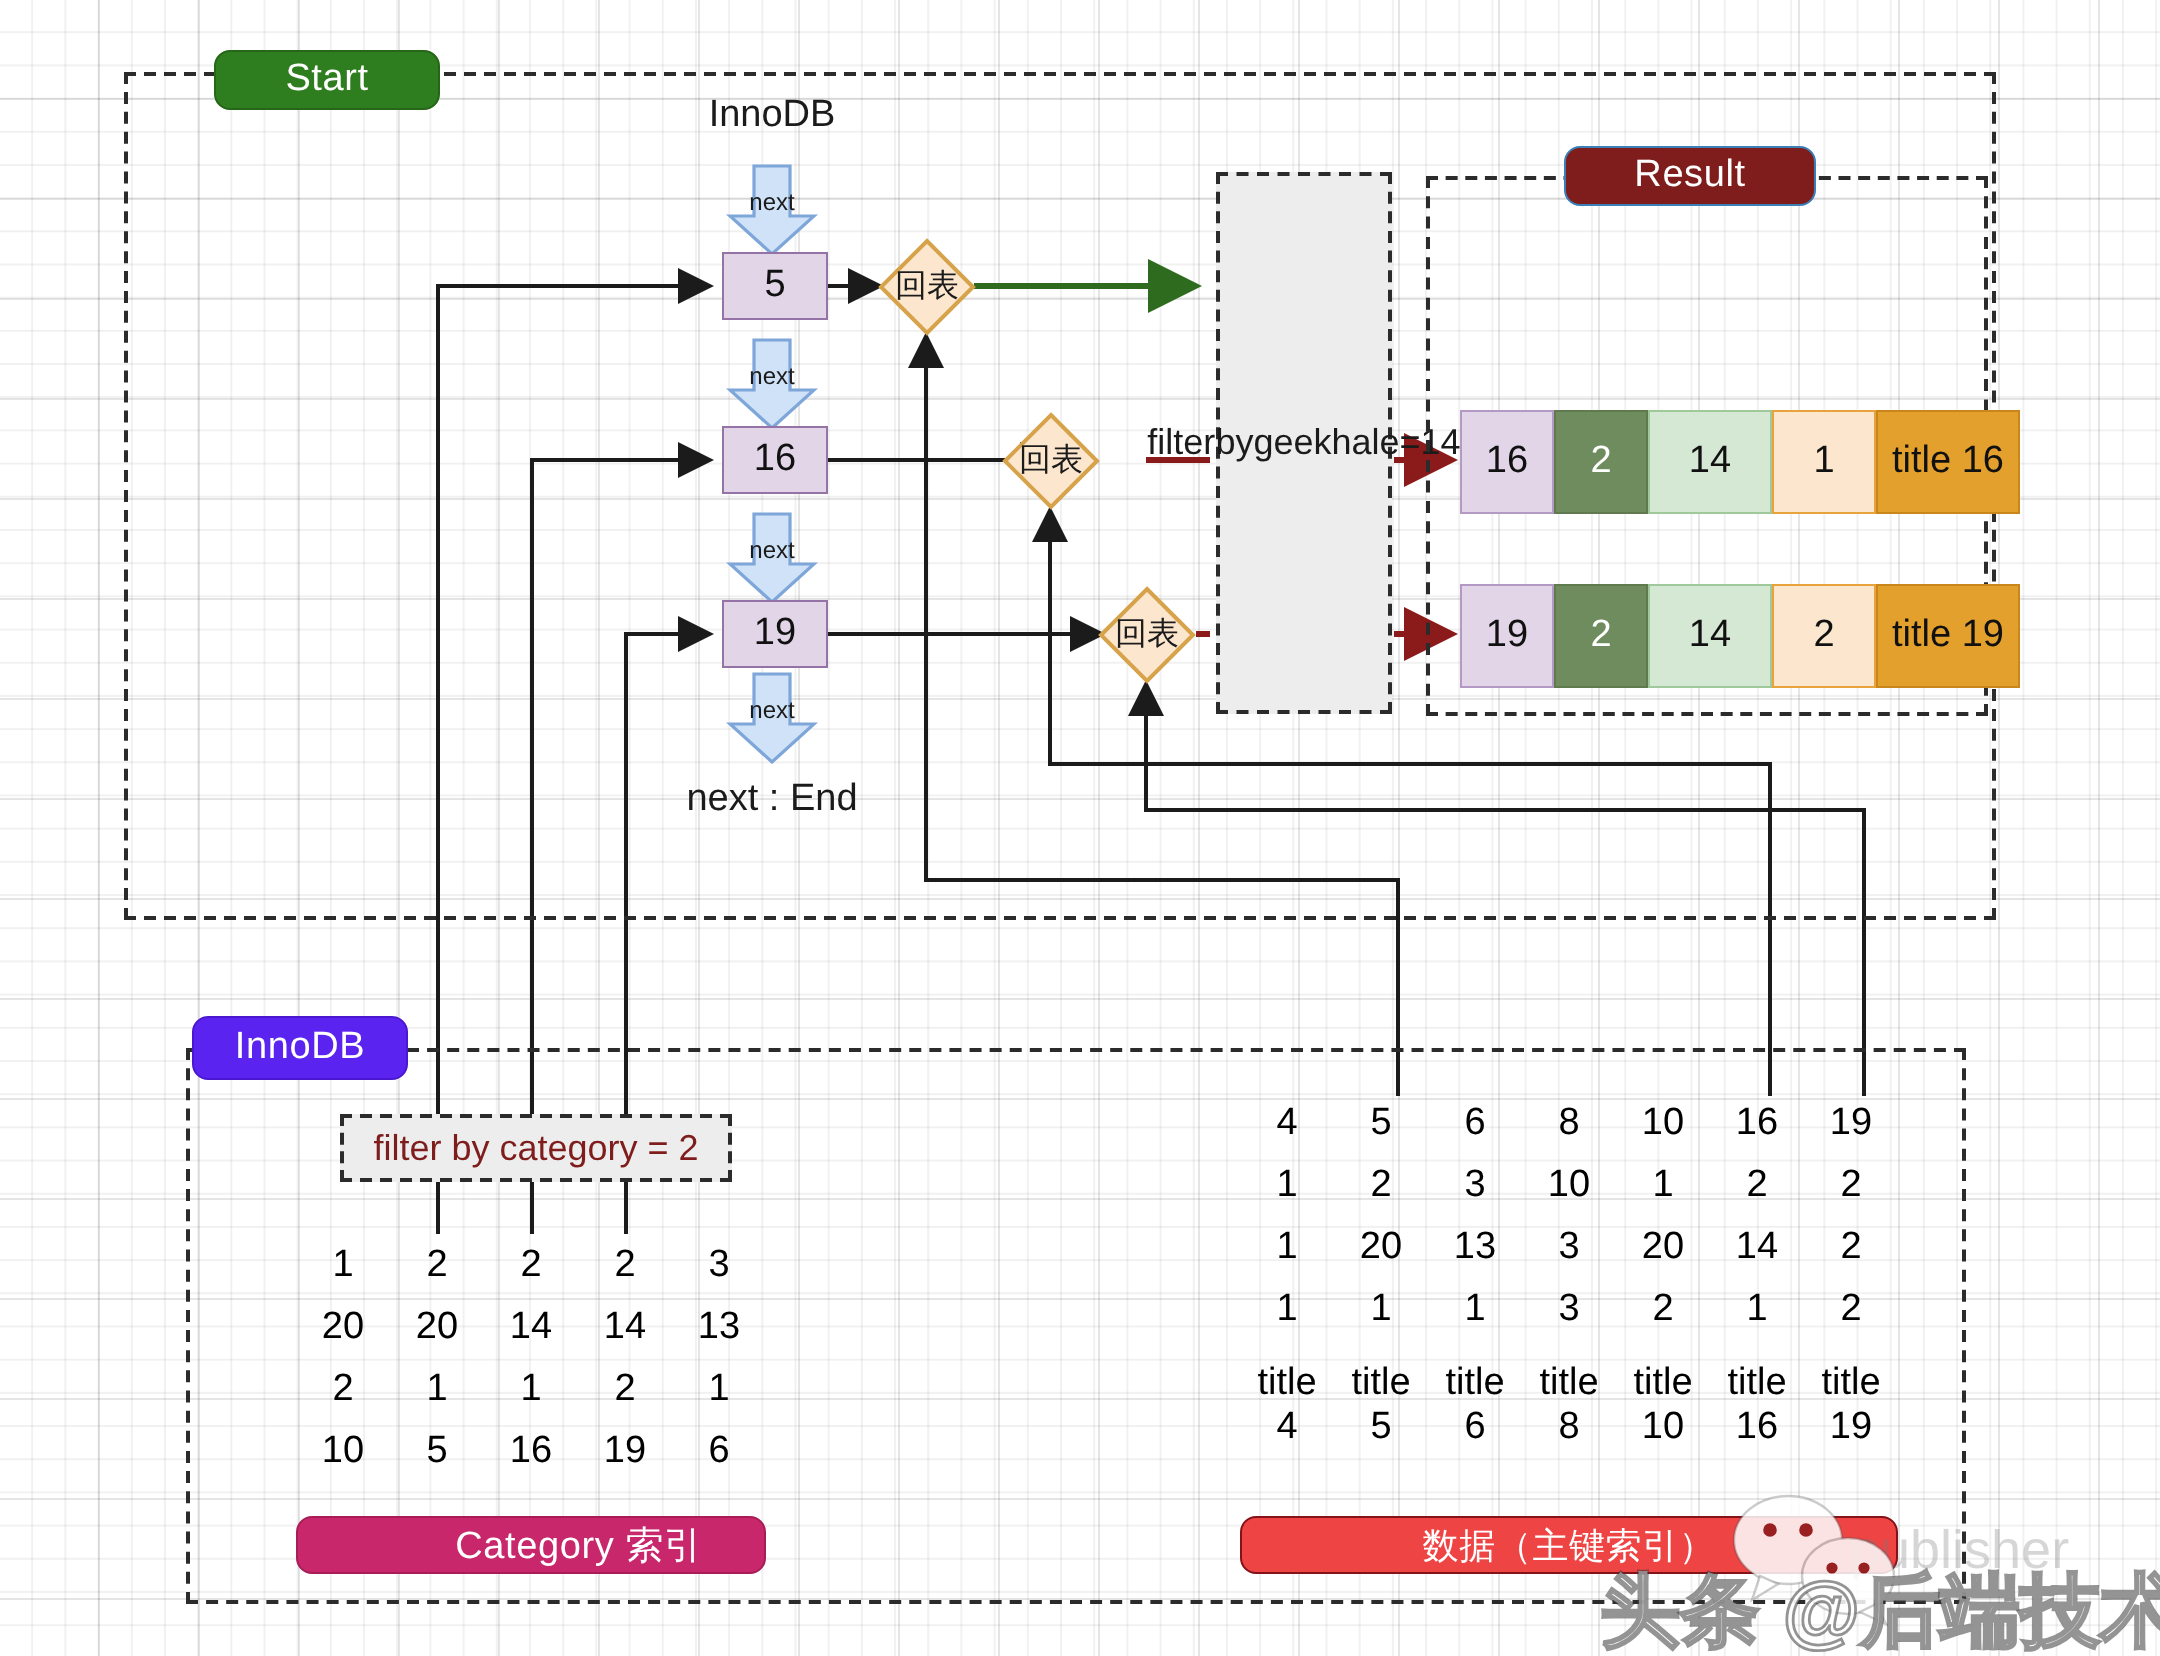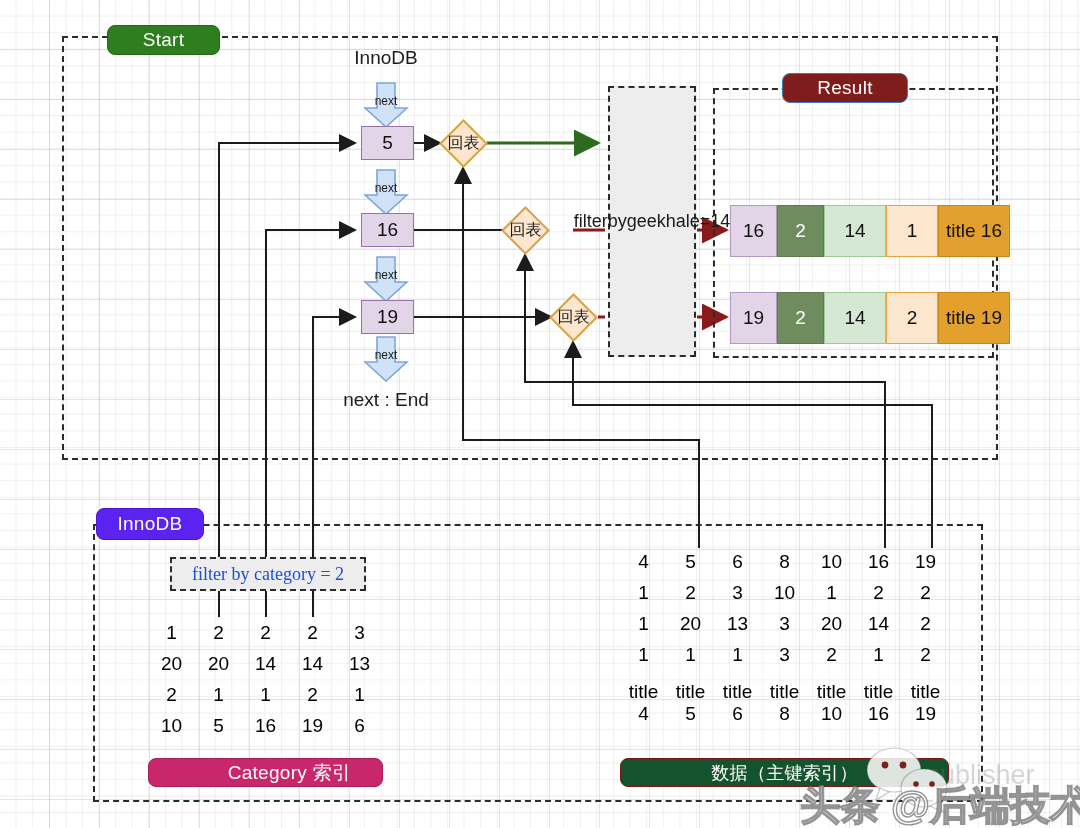--- a/index.html
+++ b/index.html
@@ -29,21 +29,21 @@
   
   .pill{
     position:absolute;border-radius:8px;color:#fff;
     display:flex;align-items:center;justify-content:center;
     font-size:19px;letter-spacing:.3px;box-sizing:border-box;
   }
   .pill.server{background:#2e7d1f;border:1px solid #256617;}
   .pill.result{background:#7f1d1d;border:1px solid #3a80b6;}
   .pill.innodb{background:#5b23f0;border:1px solid #4a18d0;}
   .pill.catidx{background:#c9276b;border:1px solid #a81d57;font-size:19px;}
-  .pill.dataidx{background:#14532d;border:1px solid #841219;font-size:18px;}
+  .pill.dataidx{background:#ef4444;border:1px solid #841219;font-size:18px;}
 
   
   .txt{position:absolute;font-size:19px;color:#1b1b1b;white-space:nowrap;}
   .txt.center{transform:translateX(-50%);}
 
   
   .node{
     position:absolute;background:#e1d5e7;border:1.6px solid #9673a6;
     display:flex;align-items:center;justify-content:center;
     font-size:19px;color:#111;box-sizing:border-box;
@@ -66,21 +66,21 @@
   }
 
   
   .filterpub{
     position:absolute;display:flex;flex-direction:row;
     align-items:center;justify-content:center;
     font-size:18px;color:#1b1b1b;line-height:1.32;text-align:center;
   }
   .filtercat{
     position:absolute;display:flex;align-items:center;justify-content:center;
-    font-size:18px;color:#1d4ed8;font-family:Liberation Serif, serif;
+    font-size:18px;color:#7f1d1d;
   }
 
   
   .record{position:absolute;display:flex;}
   .record .c{
     display:flex;align-items:center;justify-content:center;
     font-size:19px;box-sizing:border-box;height:52px;
   }
   .c.purple{background:#e1d5e7;border:1px solid #b39ac4;color:#111;}
   .c.dgreen{background:#6f8c5e;border:1px solid #5e7a4e;color:#fff;}

